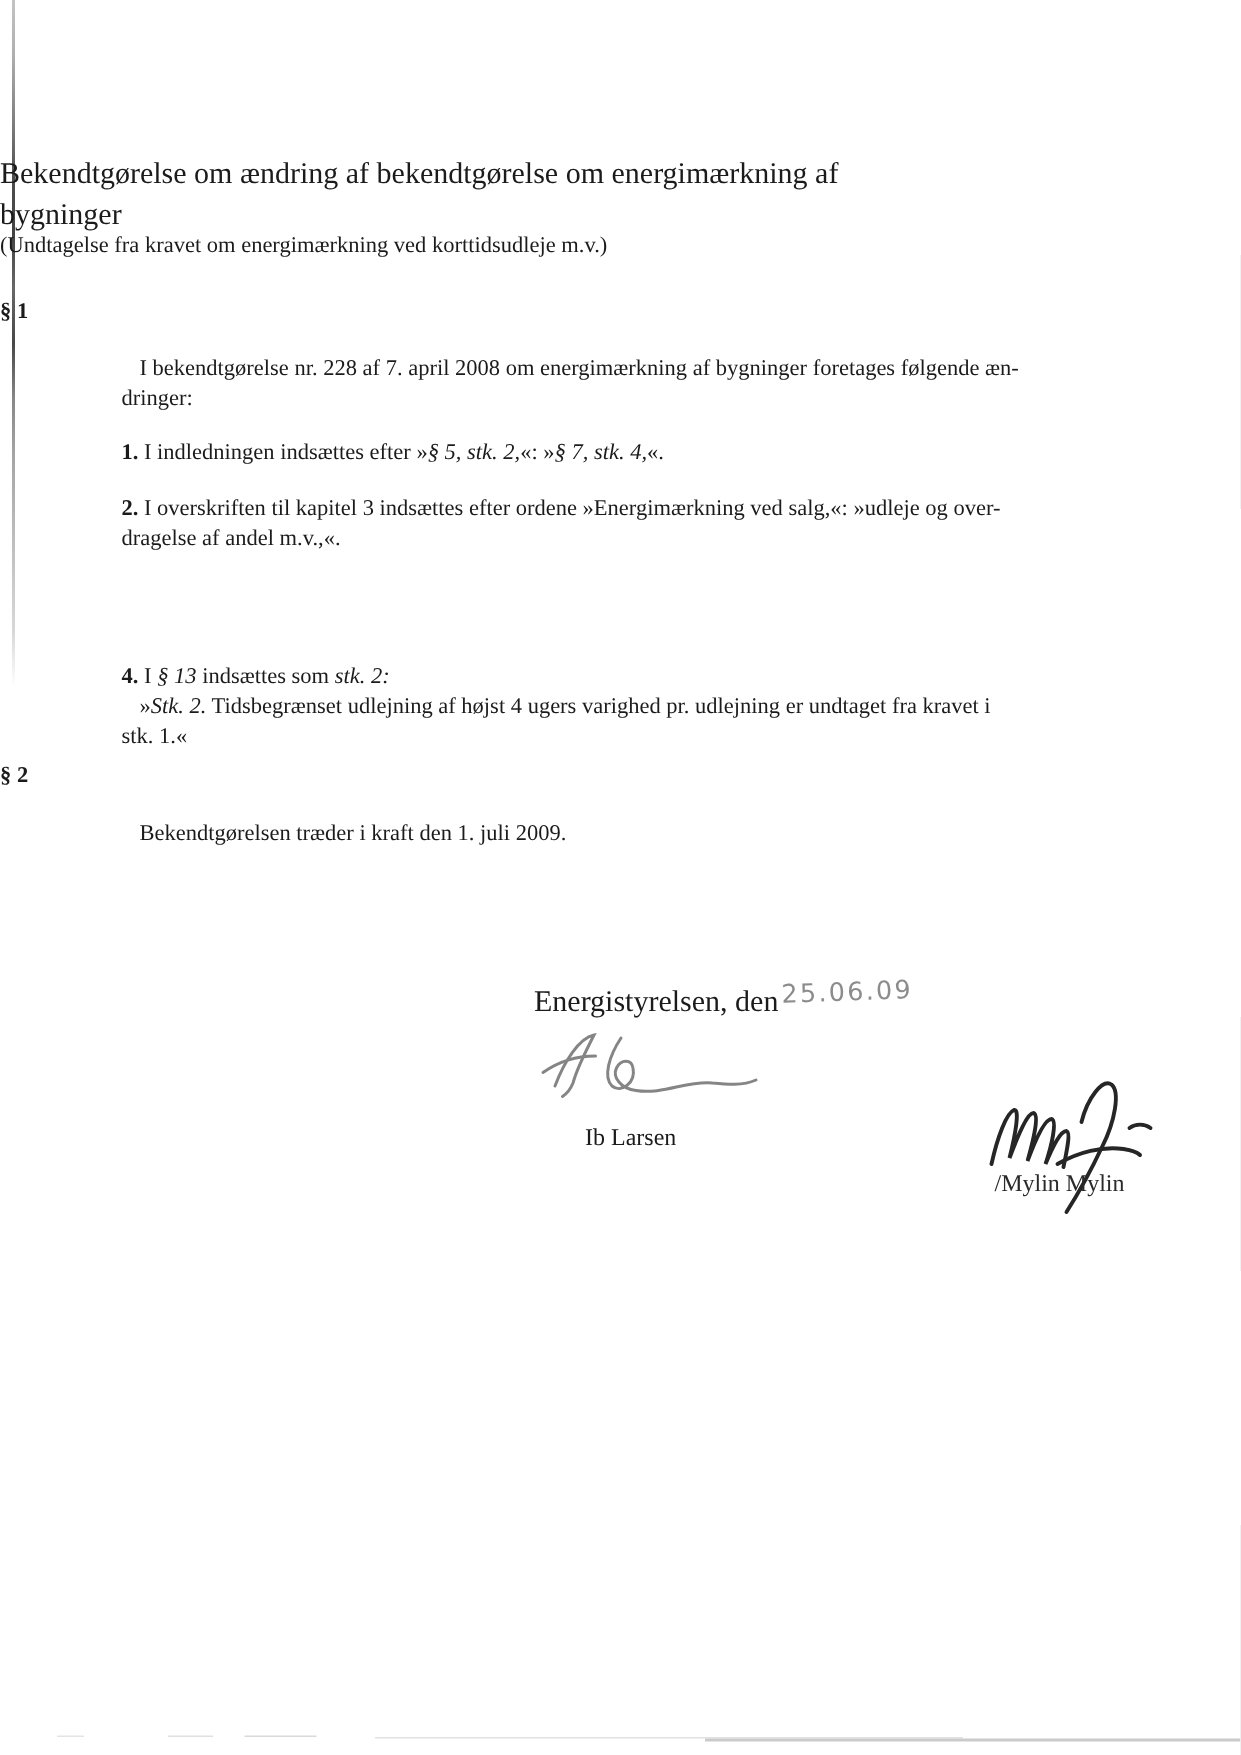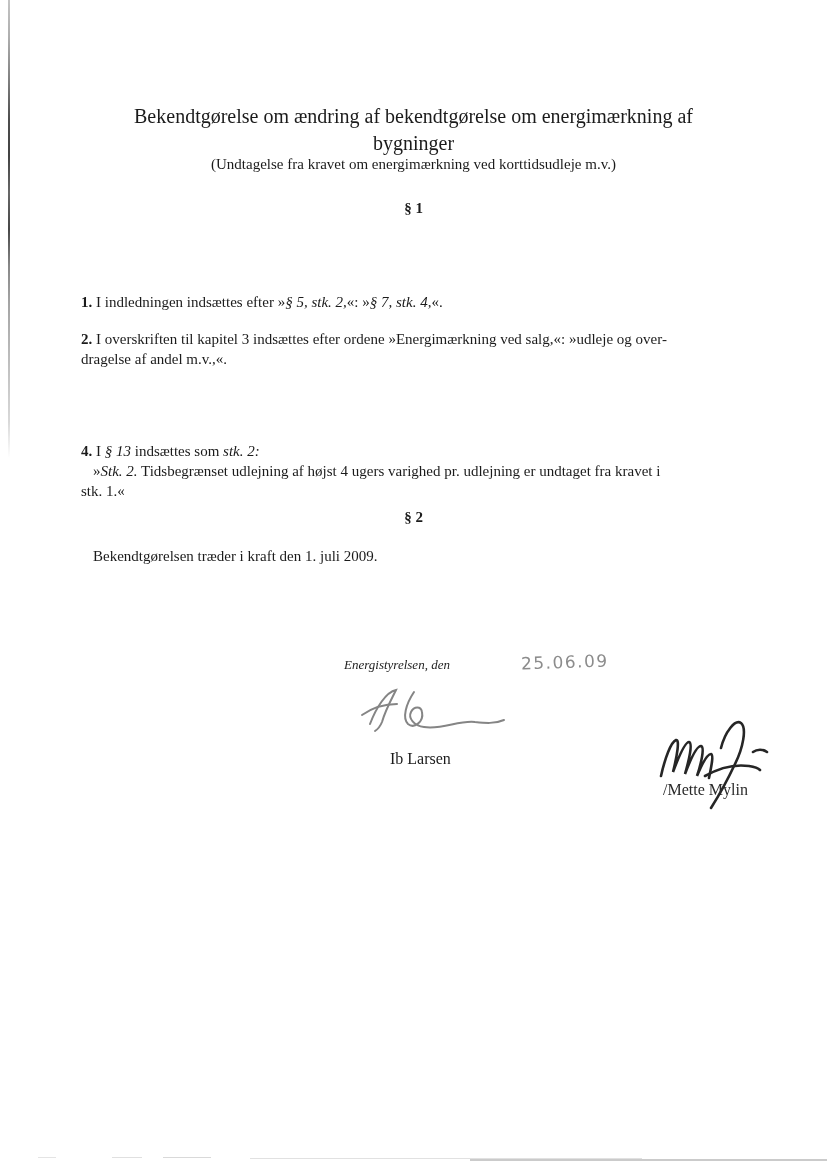--- a/index.html
+++ b/index.html
@@ -21,42 +21,42 @@
       #d4d4d4 92%, rgba(212,212,212,0) 100%);
     opacity:.9;
   }
   .scan-hline { position:absolute; height:1px; background:#dddddd; }
   .hl1 { left:38px;  top:1157px; width:18px;  background:#e4e4e4; }
   .hl2 { left:112px; top:1157px; width:30px;  background:#e0e0e0; }
   .hl3 { left:163px; top:1157px; width:48px;  background:#d9d9d9; }
   .hl4 { left:250px; top:1158px; width:392px; background:#e1e1e1; }
   .hl5 { left:470px; top:1159px; width:357px; height:2px; background:#cbcbcb; }
 
-  .center { position:absolute; left:0; width:827px; text-align:center; }
+  .center { position:absolute; left:0; width:827px; text-align:left; }
   .title { top:103px; font-size:20px; line-height:27px; }
   .subtitle { top:156px; font-size:15px; }
   .sec-head { font-weight:bold; font-size:15px; }
   .sec1 { top:200px; }
   .sec2 { top:509px; }
 
   .para { position:absolute; left:81px; width:690px; font-size:15px; line-height:20px; }
   .ln { white-space:nowrap; }
   .indent { padding-left:12px; }
   .p-intro  { top:236px; }
   .p-item1  { top:292px; }
   .p-item2  { top:329px; }
   .p-item3  { top:385px; }
   .p-item4  { top:441px; }
   .p-enf    { top:546px; }
   .num { font-weight:bold; }
   .it  { font-style:italic; }
 
   .issuer {
-    position:absolute; left:344px; top:657px;
-    font-size:13px; font-style:italic; white-space:nowrap;
+    position:absolute; left:356px; top:657px;
+    font-size:20px; white-space:nowrap;
   }
   .hand-date {
     position:absolute; left:521px; top:652px;
     font-family:"DejaVu Sans", sans-serif;
     font-size:17px; letter-spacing:1.5px;
     color:#8c8c8c;
     transform:rotate(-2deg);
     white-space:nowrap;
   }
   .sig1-svg { position:absolute; left:358px; top:684px; }
@@ -77,20 +77,24 @@
   <div class="scan-hline hl5"></div>
 
   <div class="center title">
     <div class="ln">Bekendtgørelse om ændring af bekendtgørelse om energimærkning af</div>
     <div class="ln">bygninger</div>
   </div>
   <div class="center subtitle">(Undtagelse fra kravet om energimærkning ved korttidsudleje m.v.)</div>
 
   <div class="center sec-head sec1">§ 1</div>
 
+  <div class="para p-intro">
+    <div class="ln indent">I bekendtgørelse nr. 228 af 7. april 2008 om energimærkning af bygninger foretages følgende æn-</div>
+    <div class="ln">dringer:</div>
+  </div>
 
   <div class="para p-item1">
     <div class="ln"><span class="num">1.</span><span> I indledningen indsættes efter »</span><span class="it">§ 5, stk. 2,</span><span>«: »</span><span class="it">§ 7, stk. 4,</span><span>«.</span></div>
   </div>
 
   <div class="para p-item2">
     <div class="ln"><span class="num">2.</span><span> I overskriften til kapitel 3 indsættes efter ordene »Energimærkning ved salg,«: »udleje og over-</span></div>
     <div class="ln">dragelse af andel m.v.,«.</div>
   </div>
 
@@ -120,15 +124,15 @@
   <div class="signer1">Ib Larsen</div>
 
   <svg class="sig2-svg" width="118" height="102" viewBox="0 0 118 102">
     <g fill="none" stroke="#262626" stroke-width="2.6" stroke-linecap="round">
       <path d="M6,66 C10,48 16,32 21,30 C25,29 22,46 18,62 C24,46 30,32 34,32 C38,33 34,50 30,64 C36,48 42,36 46,36 C50,37 46,54 42,66 C47,54 52,44 56,44 C59,45 56,58 54,68"></path>
       <path d="M66,38 C70,22 80,9 86,13 C92,18 88,38 80,54 C72,71 63,87 56,98"></path>
       <path d="M50,66 C64,58 80,54 94,56 C100,57 103,58 105,60"></path>
       <path d="M98,42 C102,39 108,39 112,42"></path>
     </g>
   </svg>
-  <div class="signer2">/Mette Mylin</div>
+  <div class="signer2">/Mylin Mylin</div>
 
 </div>
 
 </body></html>

